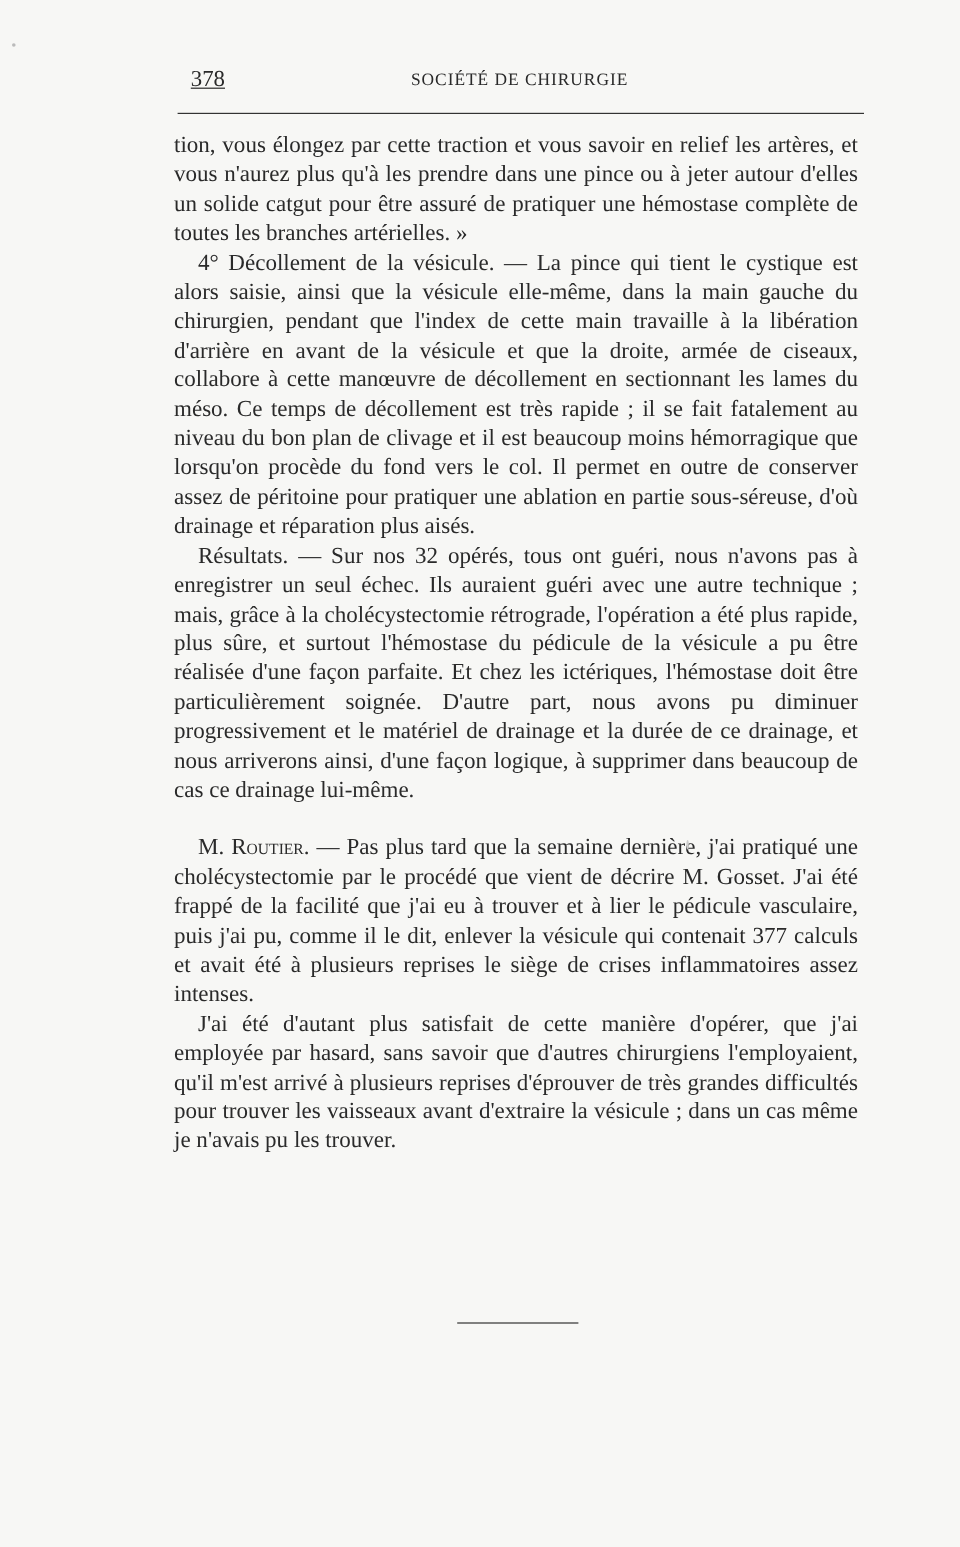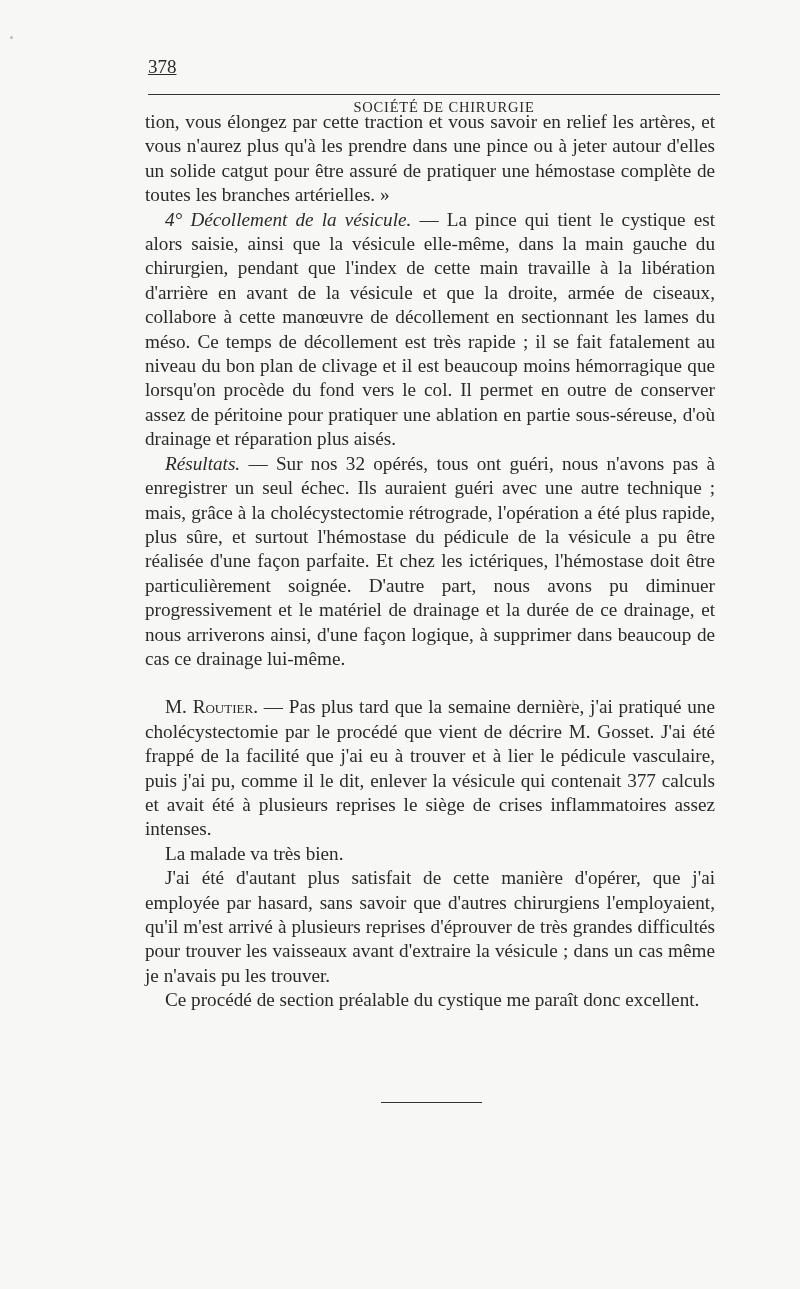--- a/index.html
+++ b/index.html
@@ -23,35 +23,34 @@
   }
   .running-head {
     position: absolute;
     top: 56px;
     left: 0;
     width: 580px;
     height: 24px;
   }
   .page-number {
     position: absolute;
-    left: 5px;
+    left: 16px;
     top: 0;
     font-size: 19px;
     text-decoration: underline;
   }
   .header-title {
     position: absolute;
-    left: 11px;
+    left: 0;
     width: 100%;
     top: 3px;
     text-align: center;
     font-size: 14.5px;
     letter-spacing: 0.8px;
     font-variant: small-caps;
-    margin-top: 40px;
   }
   .header-rule {
     position: absolute;
     top: 94px;
     left: 5px;
     width: 572px;
     height: 0;
     border-top: 1.6px solid #333;
   }
   .body-text {
@@ -66,21 +65,20 @@
   .body-text p {
     margin: 0;
   }
   .indent {
     text-indent: 20px;
   }
   .gap {
     margin-top: 24px !important;
   }
   .ital {
-    font-style: italic;
   }
   .sc {
     font-variant: small-caps;
     margin-top: 20px;
   }
   .end-rule {
     position: absolute;
     top: 1102px;
     left: 238px;
     width: 101px;
@@ -110,27 +108,21 @@
     <p class="indent">
       <span class="ital">4° Décollement de la vésicule.</span><span> — La pince qui tient le cystique est alors saisie, ainsi que la vésicule elle-même, dans la main gauche du chirurgien, pendant que l'index de cette main travaille à la libération d'arrière en avant de la vésicule et que la droite, armée de ciseaux, collabore à cette manœuvre de décollement en sectionnant les lames du méso. Ce temps de décollement est très rapide ; il se fait fatalement au niveau du bon plan de clivage et il est beaucoup moins hémorragique que lorsqu'on procède du fond vers le col. Il permet en outre de conserver assez de péritoine pour pratiquer une ablation en partie sous-séreuse, d'où drainage et réparation plus aisés.</span>
     </p>
     <p class="indent">
       <span class="ital">Résultats.</span><span> — Sur nos 32 opérés, tous ont guéri, nous n'avons pas à enregistrer un seul échec. Ils auraient guéri avec une autre technique ; mais, grâce à la cholécystectomie rétrograde, l'opération a été plus rapide, plus sûre, et surtout l'hémostase du pédicule de la vésicule a pu être réalisée d'une façon parfaite. Et chez les ictériques, l'hémostase doit être particulièrement soignée. D'autre part, nous avons pu diminuer progressivement et le matériel de drainage et la durée de ce drainage, et nous arriverons ainsi, d'une façon logique, à supprimer dans beaucoup de cas ce drainage lui-même.</span>
     </p>
     <p class="indent gap">
       <span>M. </span><span class="sc">Routier</span><span>. — Pas plus tard que la semaine dernière, j'ai pratiqué une cholécystectomie par le procédé que vient de décrire M. Gosset. J'ai été frappé de la facilité que j'ai eu à trouver et à lier le pédicule vasculaire, puis j'ai pu, comme il le dit, enlever la vésicule qui contenait 377 calculs et avait été à plusieurs reprises le siège de crises inflammatoires assez intenses.</span>
     </p>
     <p class="indent">
-      <span>La malade va très bien.</span>
-    </p>
-    <p class="indent">
       <span>J'ai été d'autant plus satisfait de cette manière d'opérer, que j'ai employée par hasard, sans savoir que d'autres chirurgiens l'employaient, qu'il m'est arrivé à plusieurs reprises d'éprouver de très grandes difficultés pour trouver les vaisseaux avant d'extraire la vésicule ; dans un cas même je n'avais pu les trouver.</span>
-    </p>
-    <p class="indent">
-      <span>Ce procédé de section préalable du cystique me paraît donc excellent.</span>
     </p>
   </div>
 
   <div class="end-rule"></div>
 </div>
 
 <div class="speck" style="left:10px;top:36px;"></div>
 <div class="speck" style="left:572px;top:700px;width:2px;height:8px;background:#ccc;"></div>
 
 </body></html>

